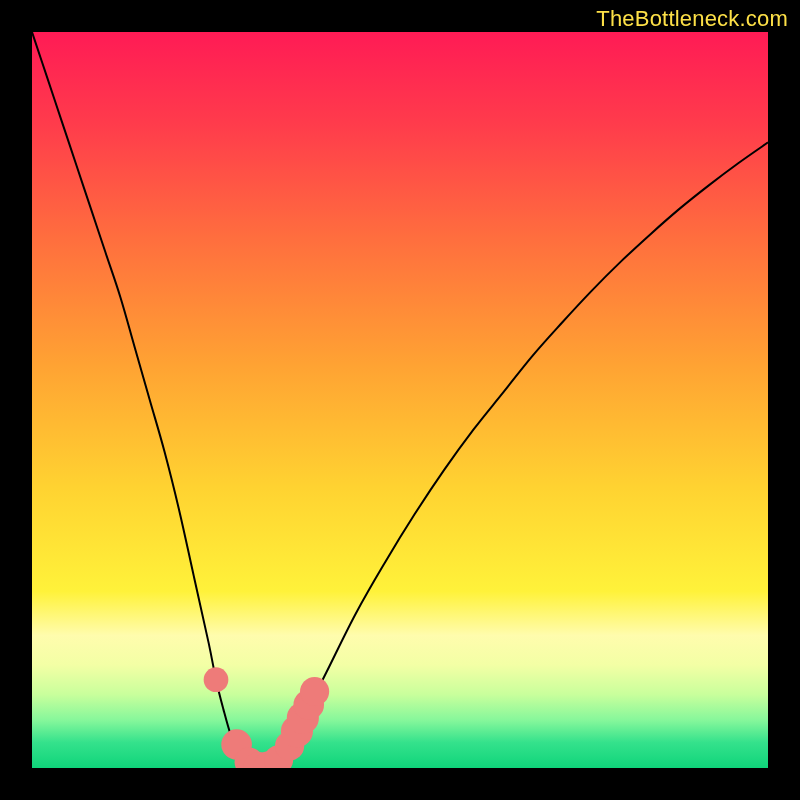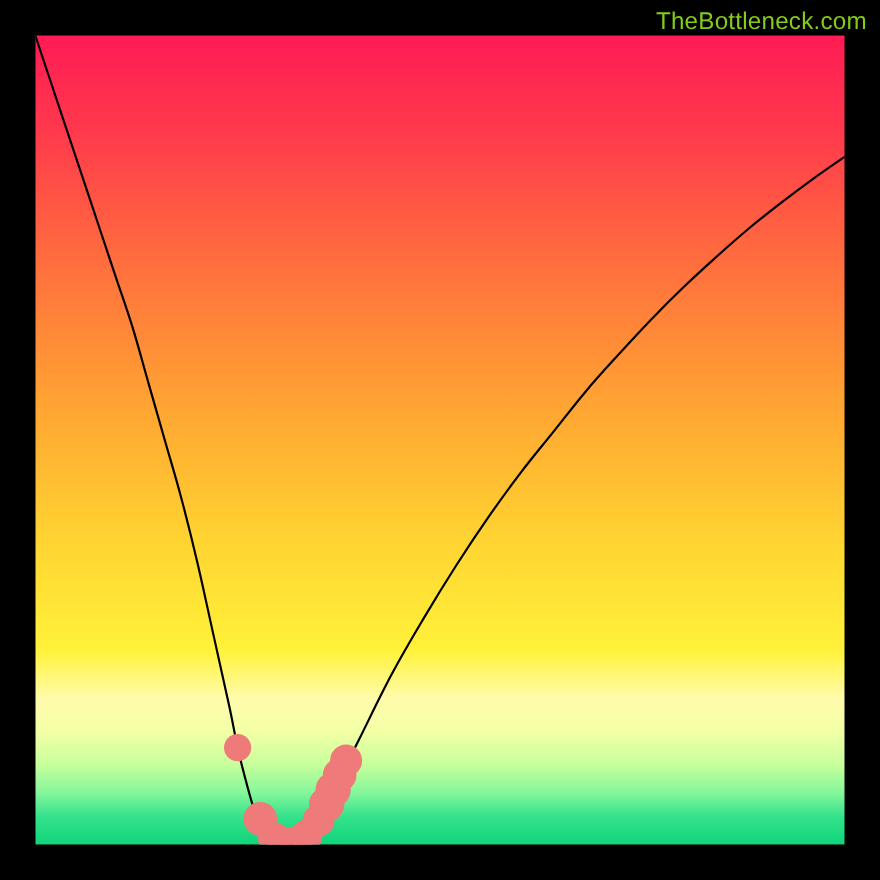--- a/index.html
+++ b/index.html
@@ -33,21 +33,21 @@
   }
   .curve {
     position: absolute;
     left: 0; top: 0; width: 100%; height: 100%;
     pointer-events: none;
   }
   .watermark {
     position: absolute;
     top: 6px;
     right: 12px;
-    color: #84cc16;
+    color: #fde047;
     font-size: 22px;
     font-weight: 500;
     letter-spacing: 0.2px;
   }
 </style>
 </head>
 <body>
 
 <div class="frame">
   <div class="plot">

